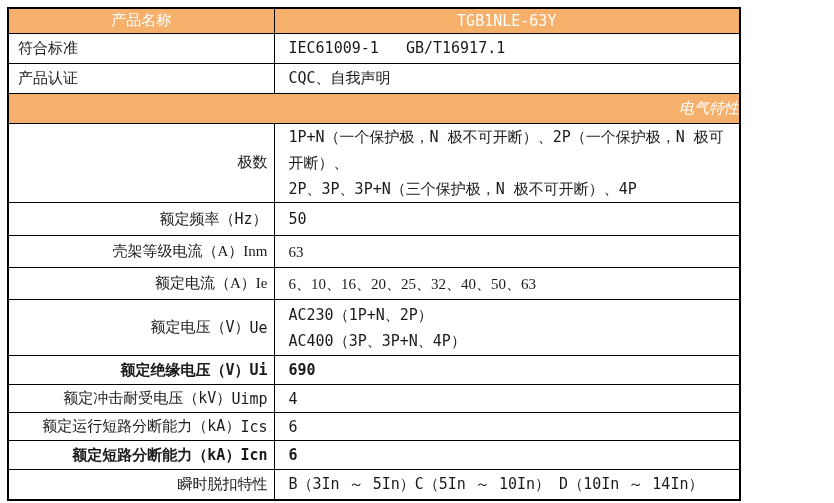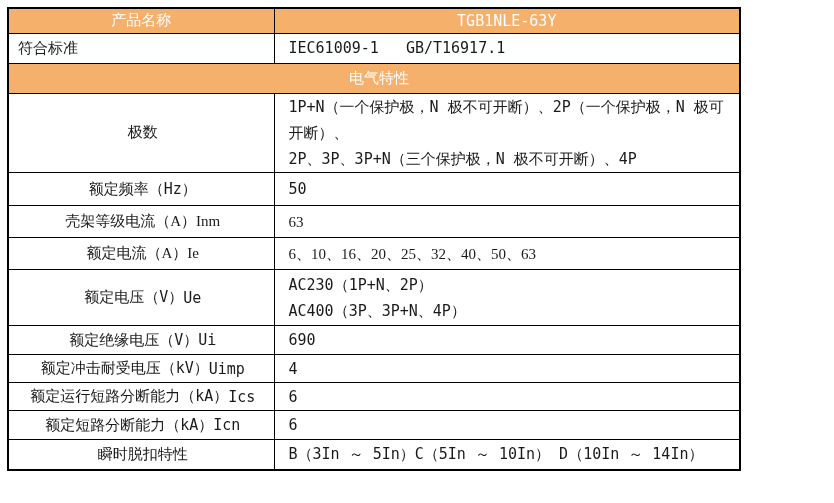--- a/index.html
+++ b/index.html
@@ -30,45 +30,46 @@
   table.spec { border: 2px solid var(--border); }
   col.c1 { width: 266px; }
   tr.hdr td {
     background: var(--accent);
     color: var(--header-text);
     text-align: center;
   }
   tr.section td {
     background: var(--accent);
     color: var(--header-text);
-    text-align: center;
+    text-align: right;
     padding-left: 10px;
+    font-style: italic;
   }
   td.lbl { text-align: left; vertical-align: middle; padding: 0 6px 0 9px; margin-top: 20px; }
   td.lbl .lr {
     display: flex;
-    justify-content: center;
+    justify-content: flex-end;
     align-items: center;
     width: 100%;
   }
   td.val {
     text-align: left;
     vertical-align: middle;
     white-space: pre-wrap;
     line-height: 1.75;
     padding: 0 14px;
   }
   
   tr.r-h25  { height: 25px; }
   tr.r-h30  { height: 30px; }
   tr.r-h33  { height: 33px; }
   tr.r-h32  { height: 32px; font-family: Liberation Serif, serif; }
   tr.r-h78  { height: 78px; }
   tr.r-h56  { height: 56px; }
-  tr.r-h29  { height: 29px; }
+  tr.r-h29  { height: 29px; font-weight: bold; }
   tr.r-h28  { height: 28px; padding-left: 41px; }
 </style>
 </head>
 <body>
 
 <table class="spec">
   <colgroup>
       <col class="c1">
       <col class="c2">
     </colgroup>
@@ -76,20 +77,24 @@
   <tbody>
       <tr class="hdr r-h25">
     <td>产品名称</td>
     <td>TGB1NLE-63Y</td>
   </tr>
 
   <tr class="r-h30">
     <td class="lbl">符合标准</td>
     <td class="val">IEC61009-1   GB/T16917.1</td>
   </tr>
+  <tr class="r-h30">
+    <td class="lbl">产品认证</td>
+    <td class="val">CQC、自我声明</td>
+  </tr>
 
   <tr class="section r-h30">
     <td colspan="2">电气特性</td>
   </tr>
 
   <tr class="r-h78">
     <td class="lbl">
       <div class="lr">
             <span>极数</span>
             <span></span>

